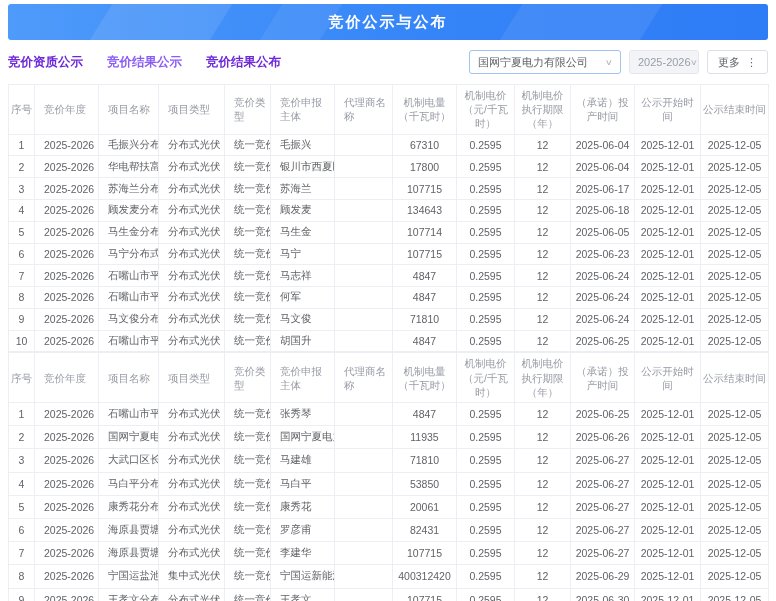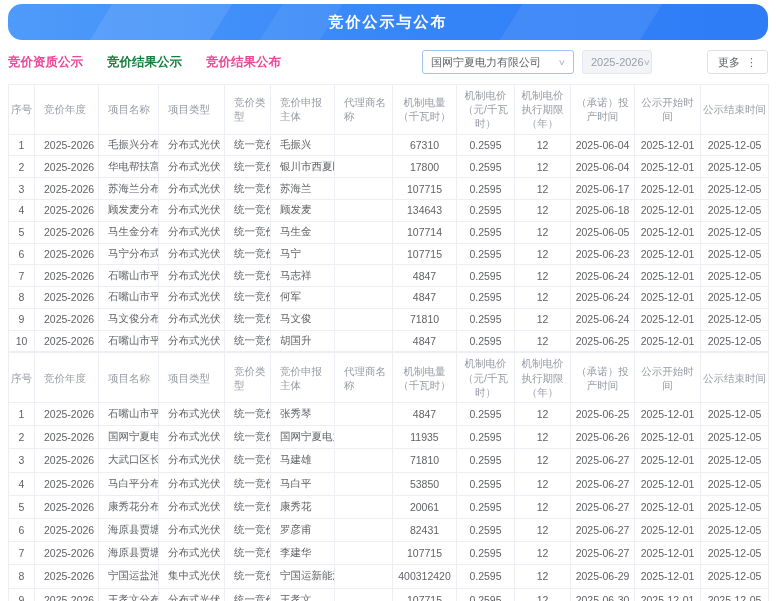--- a/index.html
+++ b/index.html
@@ -1,43 +1,43 @@
 <!DOCTYPE html>
 <html><head>
 <meta charset="utf-8">
 <style>
   * { margin:0; padding:0; box-sizing:border-box; }
   html,body { width:776px; height:601px; overflow:hidden; background:#fff;
     font-family:"Liberation Sans", sans-serif; }
 
   
-  .banner { position:relative; margin:4px 8px 0; height:36px; border-radius:14px;
+  .banner { position:relative; margin:4px 8px 0; height:36px; border-radius:3px;
     background:linear-gradient(90deg,#4e9bfa 0%,#3585f8 55%,#2e7cf6 100%);
     display:flex; align-items:center; justify-content:center; overflow:hidden; }
   .stripe { position:absolute; top:-22px; height:90px; background:rgba(255,255,255,.10);
     transform:skewX(-32deg); }
   .s1 { left:90px;  width:120px; }
   .s2 { left:260px; width:60px;  background:rgba(255,255,255,.07); }
   .s3 { right:120px; width:140px; background:rgba(255,255,255,.08); }
   .banner-title { color:#fff; font-size:15px; font-weight:bold; letter-spacing:2px; }
 
   
   .toolbar { display:flex; align-items:center; height:44px; padding:0 8px; }
   .tabs { display:flex; gap:24px; }
-  .tab { font-size:12.5px; font-weight:bold; color:#ec4899; cursor:pointer; white-space:nowrap; }
-  .tab.active { color:#15803d; }
+  .tab { font-size:12.5px; font-weight:bold; color:#6d28d9; cursor:pointer; white-space:nowrap; }
+  .tab.active { color:#8b5cf6; }
   .controls { margin-left:auto; display:flex; align-items:center; gap:8px; }
   .select { height:24px; display:flex; align-items:center; justify-content:space-between;
     padding:4px 8px; border-radius:3px; font-size:11px; cursor:pointer; white-space:nowrap; }
   .select-company { width:152px; border:1px solid #9fc3f5; color:#606266; background:#fff; }
   .select-year { width:70px; border:1px solid #e4e7ed; background:#f2f4f7; color:#9a9ea6; }
   .chevron { font-size:8px; color:#b6bcc6; transform:scaleX(1.4); }
   .more-btn { height:24px; padding:0 10px; border:1px solid #dcdfe6; border-radius:3px;
     background:#fff; display:flex; align-items:center; gap:6px; font-size:11px;
-    color:#606266; cursor:pointer;margin-left:47px; }
+    color:#606266; cursor:pointer; }
   .more-dots { font-size:11px; color:#606266; }
 
   
   table { width:760px; margin:0 8px; border-collapse:collapse; table-layout:fixed; }
   th,td { border:1px solid #ecEEf4; border:1px solid #ecEef4; overflow:hidden; }
   th { color:#989ca5; font-size:10.5px; font-weight:normal; line-height:1.35;
     text-align:left; padding:3px 2px 3px 9px; vertical-align:middle; background:#fff;
     word-break:break-all; }
   td { color:#606266; font-size:10.5px; padding:0 2px 0 9px; white-space:nowrap;
     text-overflow:clip; background:#fff; }

